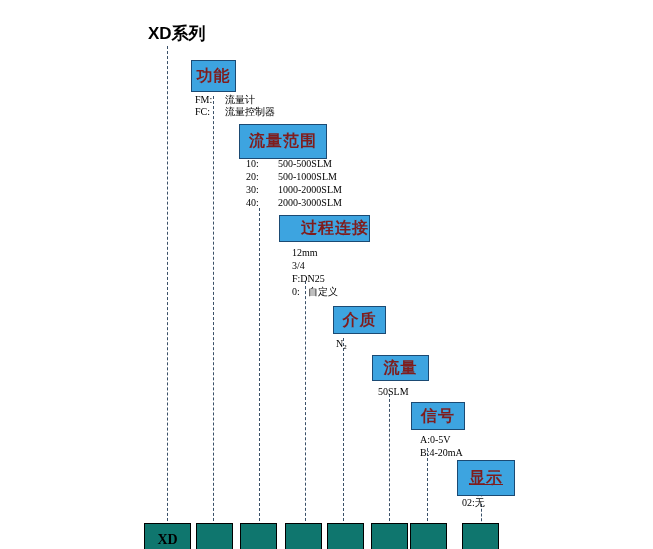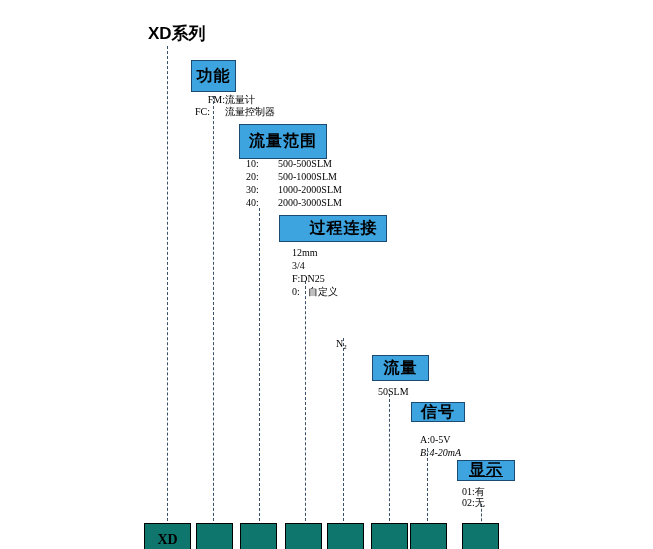--- a/index.html
+++ b/index.html
@@ -28,21 +28,21 @@
     position:absolute;
     width:0px;
     border-left:1.4px dashed #3a5068;
   }
 
   
   .cat{
     position:absolute;
     background:#3da4e0;
     border:1px solid #1b4a73;
-    color:#000000;
+    color:#7f1d1d;
     font-family:"Liberation Sans", sans-serif;
     font-weight:bold;
     font-size:16px;
     display:flex;
     align-items:center;
     justify-content:center;
     box-sizing:border-box;
     white-space:nowrap;
     letter-spacing:1px;
     z-index:3;
@@ -89,72 +89,73 @@
   <div class="dash" style="left:213px;top:80px;height:430px;"></div>
   <div class="dash" style="left:259px;top:192px;height:318px;"></div>
   <div class="dash" style="left:305px;top:265px;height:245px;"></div>
   <div class="dash" style="left:343px;top:322px;height:188px;"></div>
   <div class="dash" style="left:389px;top:378px;height:132px;"></div>
   <div class="dash" style="left:427px;top:432px;height:78px;"></div>
   <div class="dash" style="left:481px;top:488px;height:22px;"></div>
 
   <div class="cat" style="left:191px;top:44px;width:45px;height:32px;">功能</div>
   <div class="opt" style="left:195px;top:78px;">
-    <span class="code" style="width:30px;text-align:right;">FM:</span><span class="desc">流量计</span>
+    <span class="code" style="width:30px;">FM:</span><span class="desc">流量计</span>
   </div>
   <div class="opt" style="left:195px;top:90px;">
     <span class="code" style="width:30px;">FC:</span><span class="desc">流量控制器</span>
   </div>
 
   <div class="cat" style="left:239px;top:108px;width:88px;height:35px;">流量范围</div>
   <div class="opt" style="left:246px;top:142px;">
     <span class="code" style="width:32px;">10:</span><span class="desc">500-500SLM</span>
   </div>
   <div class="opt" style="left:246px;top:155px;">
     <span class="code" style="width:32px;">20:</span><span class="desc">500-1000SLM</span>
   </div>
   <div class="opt" style="left:246px;top:168px;">
     <span class="code" style="width:32px;">30:</span><span class="desc">1000-2000SLM</span>
   </div>
   <div class="opt" style="left:246px;top:181px;">
     <span class="code" style="width:32px;">40:</span><span class="desc">2000-3000SLM</span>
   </div>
 
-  <div class="cat" style="left:279px;top:199px;width:108px;height:27px;padding-left:21px;">过程连接</div>
+  <div class="cat" style="left:279px;top:199px;width:91px;height:27px;padding-left:21px;">过程连接</div>
   <div class="opt" style="left:292px;top:231px;">
     <span class="code">12mm</span>
   </div>
   <div class="opt" style="left:292px;top:244px;">
     <span class="code">3/4</span>
   </div>
   <div class="opt" style="left:292px;top:257px;text-align:center;">
     <span class="code">F:DN25</span>
   </div>
   <div class="opt" style="left:292px;top:270px;">
     <span class="code" style="width:16px;">0:</span><span class="desc">自定义</span>
   </div>
 
+  <div class="cat" style="left:333px;top:290px;width:53px;height:28px;">介质</div>
   <div class="opt" style="left:336px;top:322px;">
     <span>N<sub>2</sub></span>
   </div>
 
   <div class="cat" style="left:372px;top:339px;width:57px;height:26px;">流量</div>
   <div class="opt" style="left:378px;top:370px;">
     <span class="code">50SLM</span>
   </div>
 
-  <div class="cat" style="left:411px;top:386px;width:54px;height:20px;">信号</div>
+  <div class="cat" style="left:411px;top:386px;width:54px;height:28px;">信号</div>
   <div class="opt" style="left:420px;top:418px;">
     <span class="code">A:0-5V</span>
   </div>
-  <div class="opt" style="left:420px;top:431px;font-style:italic;">
+  <div class="opt" style="left:420px;top:431px;">
     <span class="code">B:4-20mA</span>
   </div>
 
-  <div class="cat" style="left:457px;top:444px;width:58px;height:21px;text-decoration:underline;">显示</div>
+  <div class="cat" style="left:457px;top:444px;width:58px;height:36px;text-decoration:underline;">显示</div>
   <div class="opt" style="left:462px;top:470px;z-index:2;">
     <span class="code">01:有</span>
   </div>
   <div class="opt" style="left:462px;top:481px;">
     <span class="code">02:无</span>
   </div>
 
   <div class="codebox" style="left:144px;top:507px;width:47px;height:33px;">XD</div>
   <div class="codebox" style="left:196px;top:507px;width:37px;height:33px;"></div>
   <div class="codebox" style="left:240px;top:507px;width:37px;height:33px;"></div>

